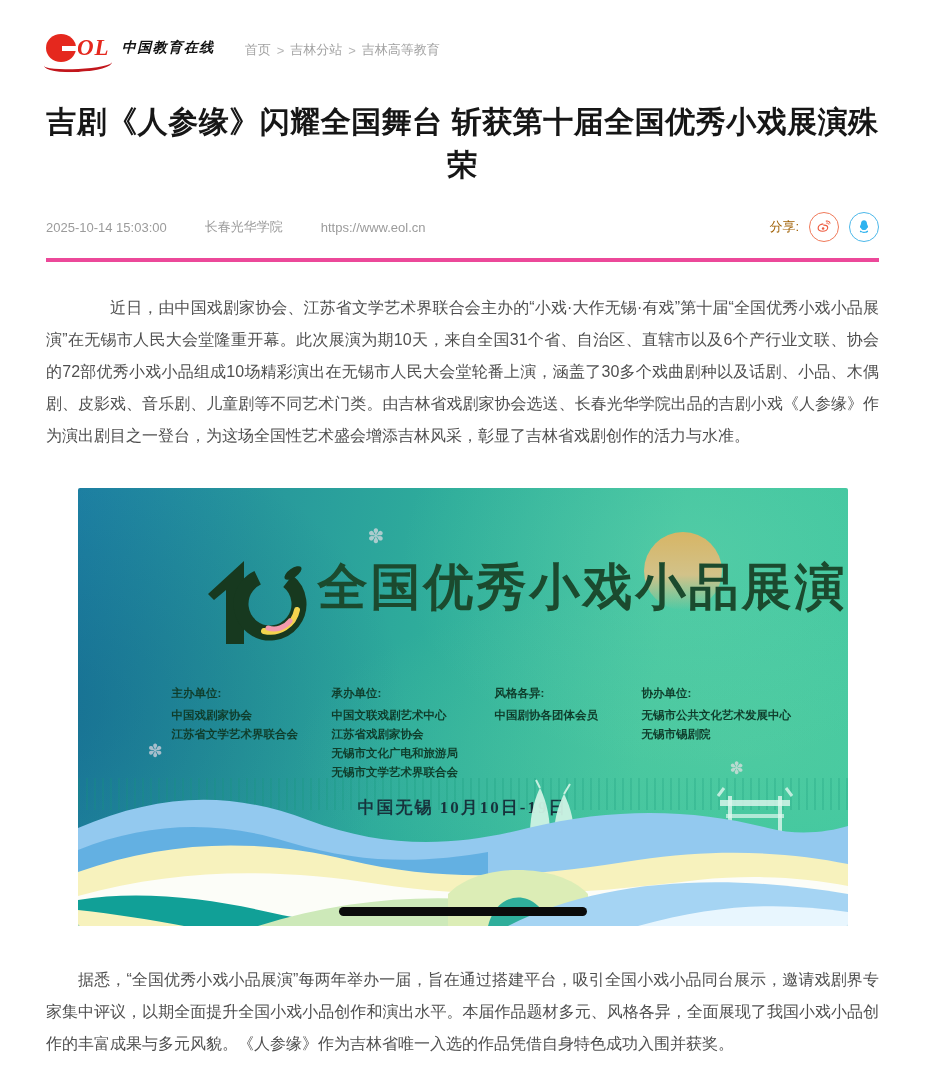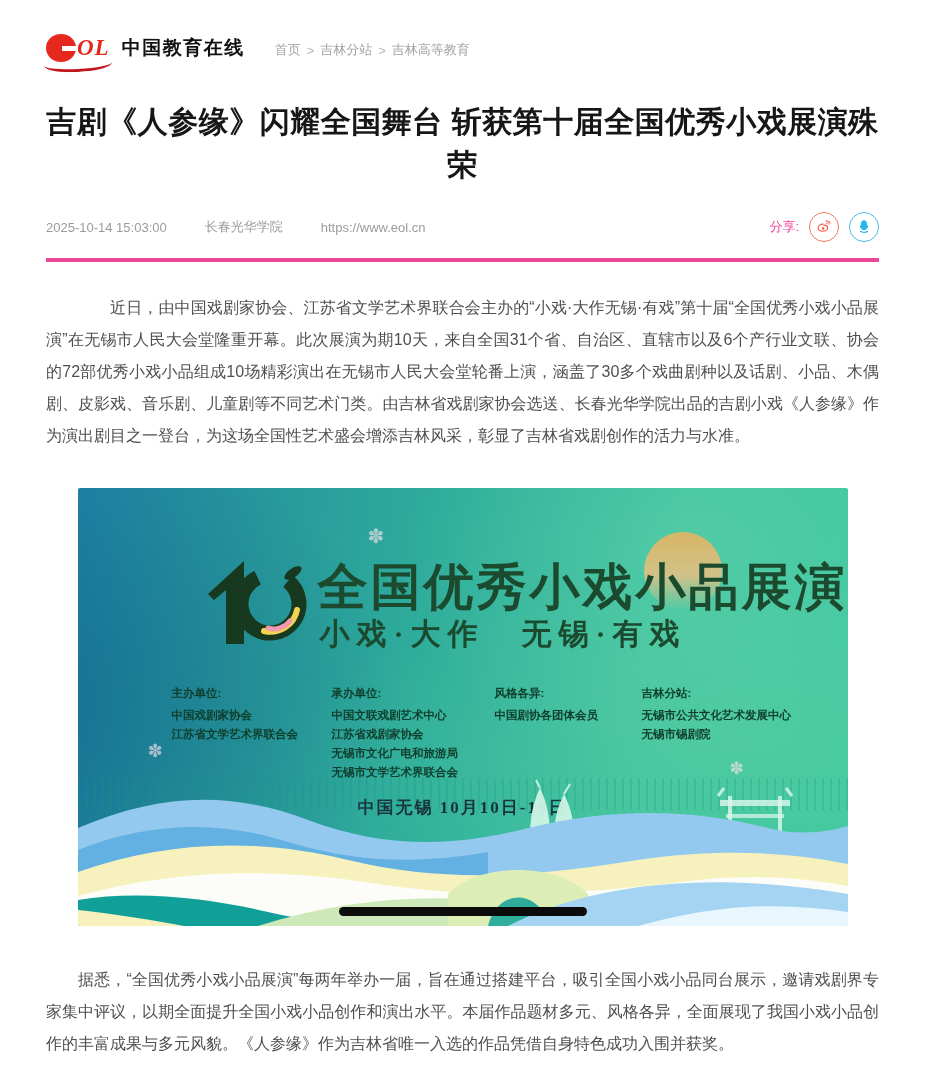--- a/index.html
+++ b/index.html
@@ -7,33 +7,33 @@
   body { font-family:"Liberation Sans","DejaVu Sans",sans-serif; }
   .page { position:relative; width:925px; height:1076px; margin:8px auto; background:#fff; overflow:hidden; }
 
   
   .site-header { display:flex; align-items:center; padding:18px 46px 0 46px; height:62px; }
   .logo-wrap { display:flex; align-items:center; position:relative; cursor:pointer; }
   .e-disc { position:relative; width:30px; height:28px; background:#e5281e; border-radius:50%; display:inline-block; }
   .e-disc::after { content:""; position:absolute; right:-2px; top:12px; width:16px; height:5px; background:#fff; }
   .logo-ol { color:#e5281e; font-weight:900; font-style:italic; font-size:23px; letter-spacing:1px; margin-left:1px; font-family:"Liberation Serif",serif; }
   .logo-swoosh { position:absolute; left:-2px; top:22px; width:68px; height:16px; border-bottom:3px solid #c2161c; border-radius:50%; transform:rotate(-3deg); }
-  .site-name { font-size:19px; font-weight:800; color:#111; letter-spacing:1.5px; margin-left:12px; }
+  .site-name { font-size:14px; font-weight:800; color:#111; letter-spacing:1.5px; margin-left:12px;font-style:italic; }
   .breadcrumb { margin-left:30px; font-size:13px; color:#a3a3a3; display:flex; align-items:center; gap:6px; padding-top:4px; }
   .bc-item { color:#a3a3a3; text-decoration:none; cursor:pointer; }
   .bc-sep { color:#b5b5b5; }
 
   
   .article-title { margin:30px 46px 0 46px; text-align:center; font-size:30px; line-height:43px; font-weight:800; color:#161616; letter-spacing:0.5px; }
 
   
   .meta-bar { margin:26px 46px 0 46px; display:flex; align-items:center; font-size:13px; color:#9b9b9b; border-bottom:4px solid #ec4899; padding-bottom:16px; }
   .meta-left { display:flex; align-items:center; gap:38px; }
   .share-group { margin-left:auto; display:flex; align-items:center; gap:10px; }
-  .share-label { color:#ec4899; }
+  .share-label { color:#a16207; }
   .share-btn { width:30px; height:30px; border-radius:50%; display:flex; align-items:center; justify-content:center; cursor:pointer; background:#fff; }
   .share-btn.weibo { border:1px solid #f07a5a; }
   .share-btn.qq { border:1px solid #4cb8ea; }
 
   
   .article-body { padding:0 46px; }
   .para { font-size:16px; line-height:32px; color:#4f4f4f; text-align:justify; }
   .para.first { margin-top:30px; text-indent:4em; }
   .para.second { margin-top:38px; text-indent:2em; }
 
@@ -123,41 +123,40 @@
           <g transform="rotate(-52 66 46)">
             <circle cx="66" cy="46" r="29" fill="none" stroke="#17391f" stroke-width="15" stroke-dasharray="150 33"></circle>
           </g>
           <ellipse cx="89" cy="15" rx="10" ry="4.5" transform="rotate(-35 89 15)" fill="#17391f"></ellipse>
           <path d="M93 52 A27 27 0 0 1 60 73" fill="none" stroke="#f3d44e" stroke-width="6" stroke-linecap="round"></path>
           <path d="M86 63 A20 20 0 0 1 64 70" fill="none" stroke="#f29aae" stroke-width="5" stroke-linecap="round"></path>
         </svg>
       </div>
 
       <div class="b-title">全国优秀小戏小品展演</div>
-      <div class="b-slogan">小戏·大作　无锡·有戏</div>
 
       <div class="b-orgs" id="orgs">
           <div class="org-col">
             <div class="org-label">主办单位:</div>
             <div class="org-item">中国戏剧家协会</div>
             <div class="org-item">江苏省文学艺术界联合会</div>
           </div>
           <div class="org-col">
             <div class="org-label">承办单位:</div>
             <div class="org-item">中国文联戏剧艺术中心</div>
             <div class="org-item">江苏省戏剧家协会</div>
             <div class="org-item">无锡市文化广电和旅游局</div>
             <div class="org-item">无锡市文学艺术界联合会</div>
           </div>
           <div class="org-col">
             <div class="org-label">风格各异:</div>
             <div class="org-item">中国剧协各团体会员</div>
           </div>
           <div class="org-col">
-            <div class="org-label">吉林分站:</div>
+            <div class="org-label">协办单位:</div>
             <div class="org-item">无锡市公共文化艺术发展中心</div>
             <div class="org-item">无锡市锡剧院</div>
           </div>
         </div>
 
       <div class="b-date">中国无锡 10月10日-19日</div>
 
       <span class="flower" style="left:290px; top:36px; font-size:20px;">✽</span>
       <span class="flower" style="left:70px; top:252px; font-size:18px;">✽</span>
       <span class="flower" style="left:652px; top:270px; font-size:17px;">✽</span>

